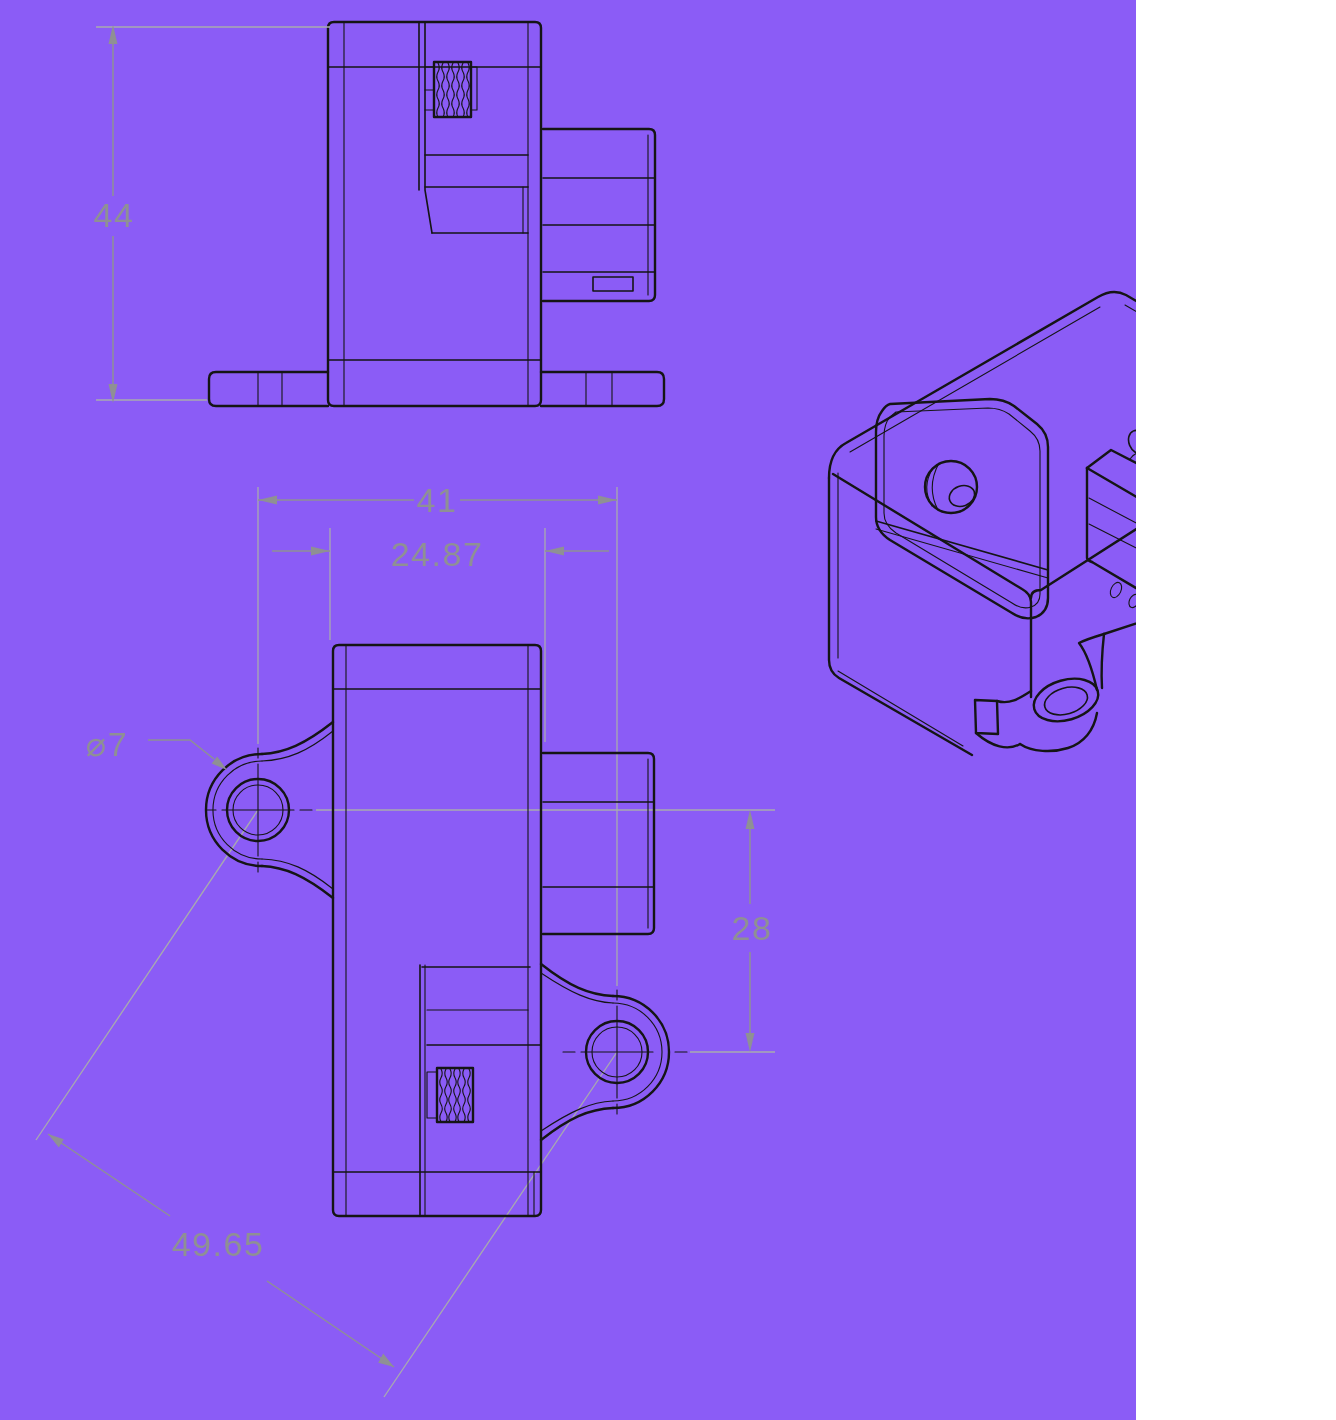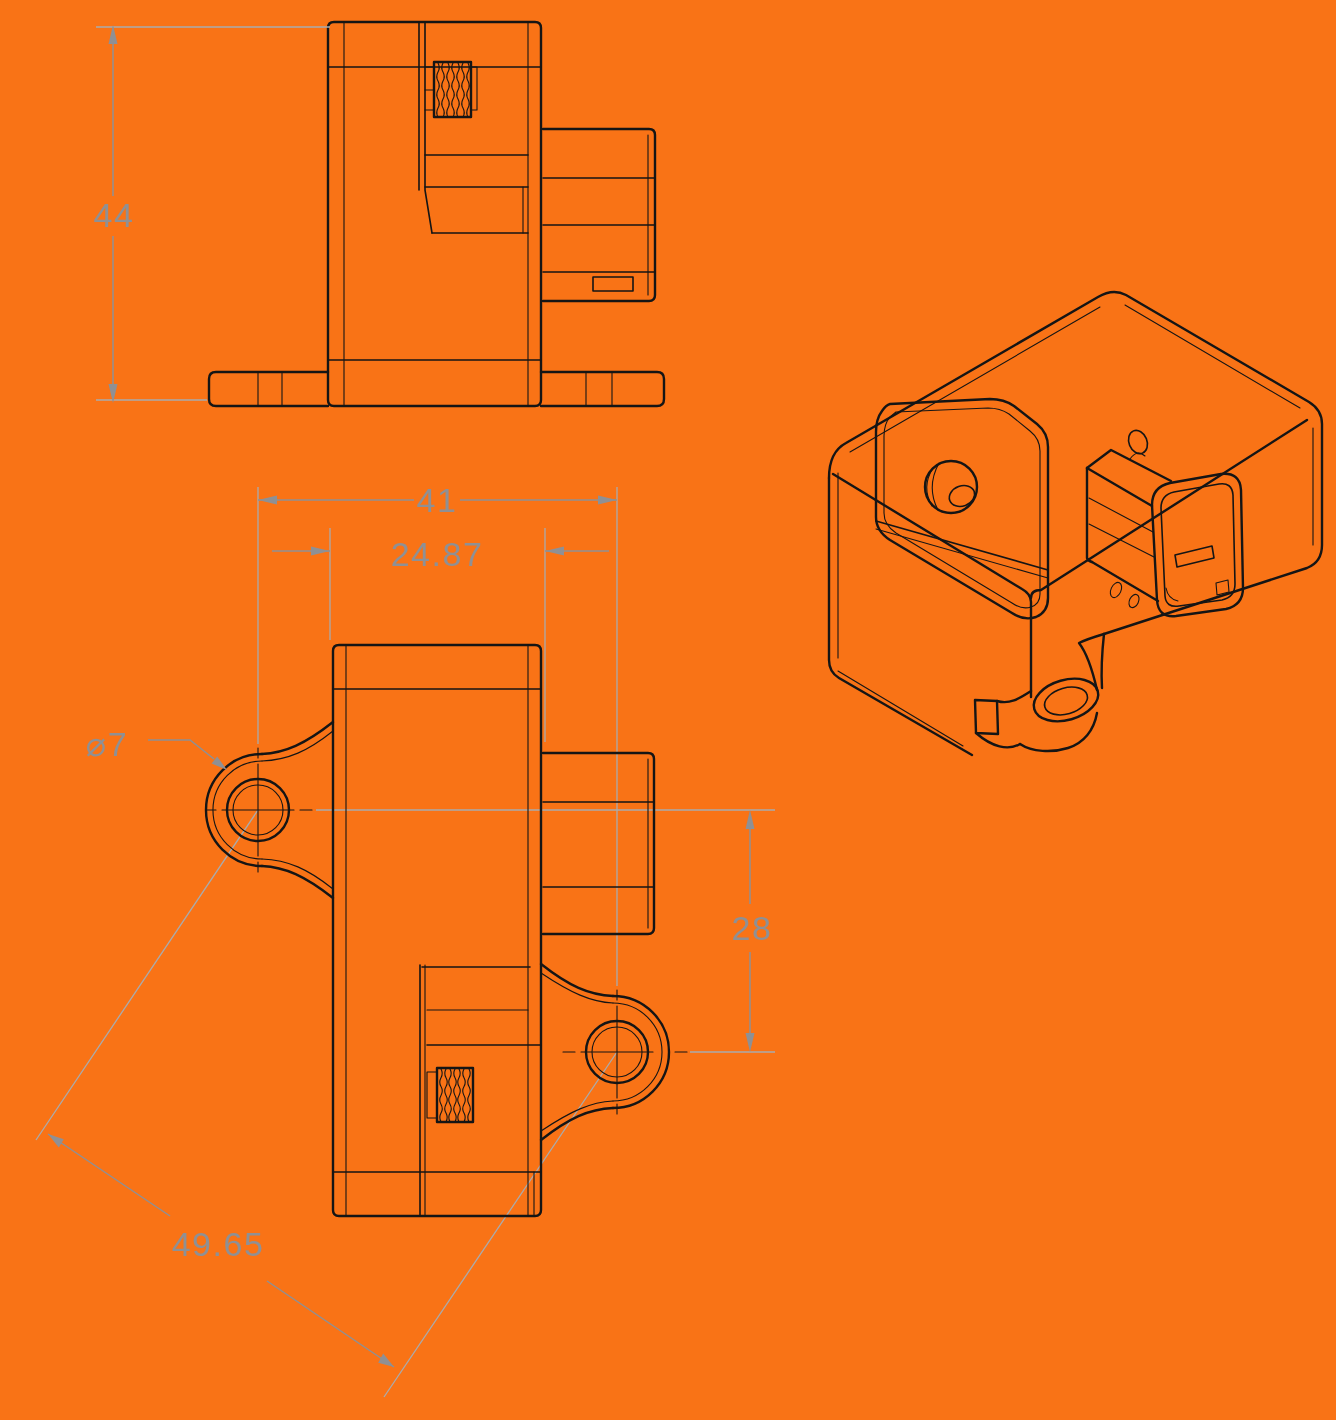--- a/index.html
+++ b/index.html
@@ -1,16 +1,16 @@
 <!DOCTYPE html>
 <html><head>
 <meta charset="utf-8">
 <style>
   html,body{margin:0;padding:0;background:#ffffff;}
-  #canvas{position:relative;width:1336px;height:1420px;background:#f97316;overflow:hidden;
+  #canvas{position:relative;width:1136px;height:1420px;background:#8b5cf6;overflow:hidden;
           font-family:"Liberation Sans","DejaVu Sans",sans-serif;}
   svg{display:block;}
   
   .e2{stroke:#151515;stroke-width:2.4;fill:none;stroke-linecap:round;stroke-linejoin:round;}
   .e15{stroke:#151515;stroke-width:1.6;fill:none;stroke-linecap:round;stroke-linejoin:round;}
   .e1{stroke:#151515;stroke-width:1.1;fill:none;stroke-linecap:round;stroke-linejoin:round;}
   
   .dim{stroke:#8f9094;stroke-width:1.5;fill:none;}
   .ext{stroke:#a9abae;stroke-width:1.3;fill:none;}
   .arr{fill:#8f9094;stroke:none;}

